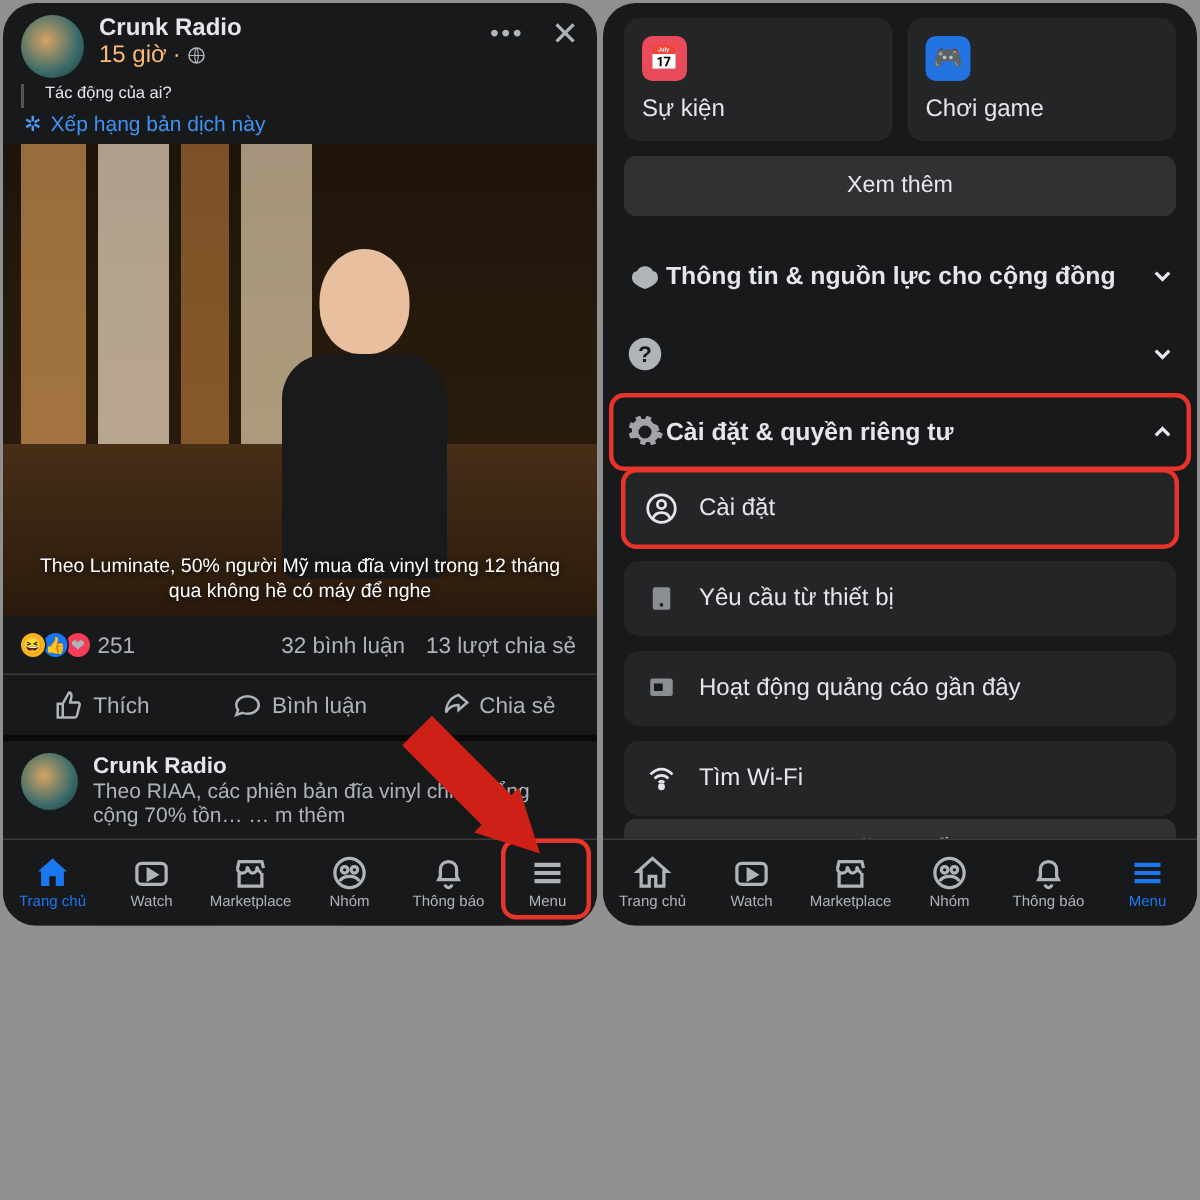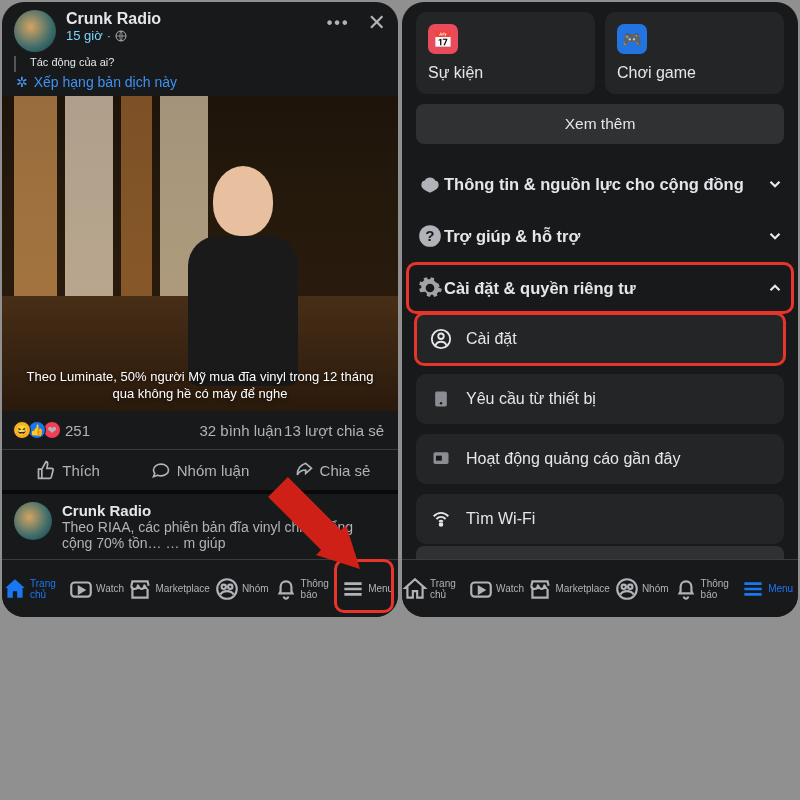--- a/index.html
+++ b/index.html
@@ -31,21 +31,21 @@
 }
 .avatar {
   width: 42px;
   height: 42px;
   border-radius: 50%;
   background: radial-gradient(circle at 40% 40%, #d4a463 0%, #3b6b6b 60%, #1a3838 100%);
   flex-shrink: 0;
 }
 .post-header .meta { flex: 1; color: #e4e6eb; }
 .post-header .name { font-weight: 600; font-size: 16px; }
-.post-header .time { font-size: 13px; color: #7dd3fc; display: flex; align-items: center; gap: 4px; }
+.post-header .time { font-size: 16px; color: #fdba74; display: flex; align-items: center; gap: 4px; }
 .post-header .actions { display: flex; gap: 18px; color: #b0b3b8; align-items: center; }
 .dots { letter-spacing: 2px; font-weight: bold; }
 .close-x { font-size: 22px; font-weight: 300; }
 .post-text { color: #e4e6eb; font-size: 11px; padding: 0 14px 4px 14px; border-left: 2px solid #555; margin-left: 12px; }
 .translate { color: #3e92f3; font-size: 14px; padding: 2px 14px 6px 14px; display: flex; align-items: center; gap: 6px; }
 .gear-small { color: #4e9af4; font-size: 14px; }
 .media {
   position: relative;
   width: 100%;
   height: 370px;
@@ -89,21 +89,21 @@
 .react-icons { display: flex; }
 .react-icons span {
   width: 18px; height: 18px; border-radius: 50%;
   display: inline-flex; align-items: center; justify-content: center;
   font-size: 11px; margin-left: -3px; border: 1px solid #18191a;
 }
 .ri-laugh { background: #f7b125; z-index: 3; }
 .ri-like { background: #1877f2; z-index: 2; }
 .ri-love { background: #f33e58; z-index: 1; }
 .stats .comments { margin-left: auto; }
-.stats .shares { margin-left: 2px; }
+.stats .shares { margin-left: 14px; }
 .action-bar {
   display: flex;
   border-top: 1px solid #3a3b3c;
   border-bottom: 4px solid #0a0a0a;
 }
 .action-bar .act {
   flex: 1;
   display: flex;
   align-items: center;
   justify-content: center;
@@ -123,21 +123,21 @@
   background: #18191a;
   position: absolute;
   bottom: 0;
   left: 0;
   right: 0;
   height: 58px;
 }
 .bottom-nav .tab {
   flex: 1;
   display: flex;
-  flex-direction: row;
+  flex-direction: column;
   align-items: center;
   justify-content: center;
   font-size: 10px;
   color: #b0b3b8;
   gap: 2px;
   position: relative;
 }
 .bottom-nav .tab.active { color: #1a77f2; }
 .bottom-nav .tab .ico { height: 24px; display: flex; align-items: center; justify-content: center; }
 .hl-red {
@@ -253,34 +253,34 @@
     <div class="act">
       <svg width="20" height="20" viewBox="0 0 24 24" fill="none" stroke="#b0b3b8" stroke-width="2">
           <path d="M7 22V11l5-9c1 0 2 1 2 3l-1 5h6c1 0 2 1 1.5 2l-2 8c-.3 1-1 2-2 2H7zM7 11H3v11h4"></path>
         </svg>
       <span>Thích</span>
     </div>
     <div class="act">
       <svg width="20" height="20" viewBox="0 0 24 24" fill="none" stroke="#b0b3b8" stroke-width="2">
           <path d="M21 12c0 4-4 7-9 7-1.5 0-3-.3-4-.8L3 20l1.5-4C3.5 14.8 3 13.5 3 12c0-4 4-7 9-7s9 3 9 7z"></path>
         </svg>
-      <span>Nhóm luận</span>
+      <span>Bình luận</span>
     </div>
     <div class="act">
       <svg width="20" height="20" viewBox="0 0 24 24" fill="none" stroke="#b0b3b8" stroke-width="2">
           <path d="M14 4l7 6-7 6v-4c-5 0-8 2-10 6 0-7 4-12 10-14V4z"></path>
         </svg>
       <span>Chia sẻ</span>
     </div>
   </div>
   <div class="next-post">
     <div class="avatar" style="width:38px;height:38px"></div>
     <div class="txt">
       <div class="nm">Crunk Radio</div>
-      <div><span>Theo RIAA, các phiên bản đĩa vinyl chiếm tổng cộng 70% tồn…</span> <span style="color:#b0b3b8">… m giúp</span></div>
+      <div><span>Theo RIAA, các phiên bản đĩa vinyl chiếm tổng cộng 70% tồn…</span> <span style="color:#b0b3b8">… m thêm</span></div>
     </div>
   </div>
   <div class="next-wrap">
       <div class="next-thumb"></div>
     </div>
 
   <div class="bottom-nav">
     <div class="tab active">
       <div class="ico">
           <svg width="26" height="26" viewBox="0 0 24 24" fill="#1a77f2">
@@ -371,21 +371,20 @@
       </svg>
   </div>
 
   <div class="section-row">
     <div class="sicon">
       <svg width="26" height="26" viewBox="0 0 24 24" fill="#b0b3b8">
           <circle cx="12" cy="12" r="10"></circle>
           <text x="12" y="17" text-anchor="middle" font-size="14" fill="#18191a" font-weight="bold">?</text>
         </svg>
     </div>
-    <span style="flex:1">Trợ giúp &amp; hỗ trợ</span>
     <svg class="chev" width="18" height="18" viewBox="0 0 24 24" fill="none" stroke="#e4e6eb" stroke-width="3">
         <path d="M6 9l6 6 6-6"></path>
       </svg>
   </div>
 
   <div style="position:relative">
     <div class="section-row">
       <div class="sicon">
         <svg width="26" height="26" viewBox="0 0 24 24" fill="#b0b3b8">
             <path d="M12 8a4 4 0 100 8 4 4 0 000-8zm9 4l2 1-1 3-2-.5c-.5.7-1 1.3-1.7 1.7l.5 2-3 1-1-2h-2l-1 2-3-1 .5-2c-.7-.4-1.2-1-1.7-1.7L3 16l-1-3 2-1v-2l-2-1 1-3 2 .5c.5-.7 1-1.3 1.7-1.7L6 3l3-1 1 2h2l1-2 3 1-.5 2c.7.4 1.2 1 1.7 1.7L20 8l1 3-2 1v0z" opacity=".9"></path>

